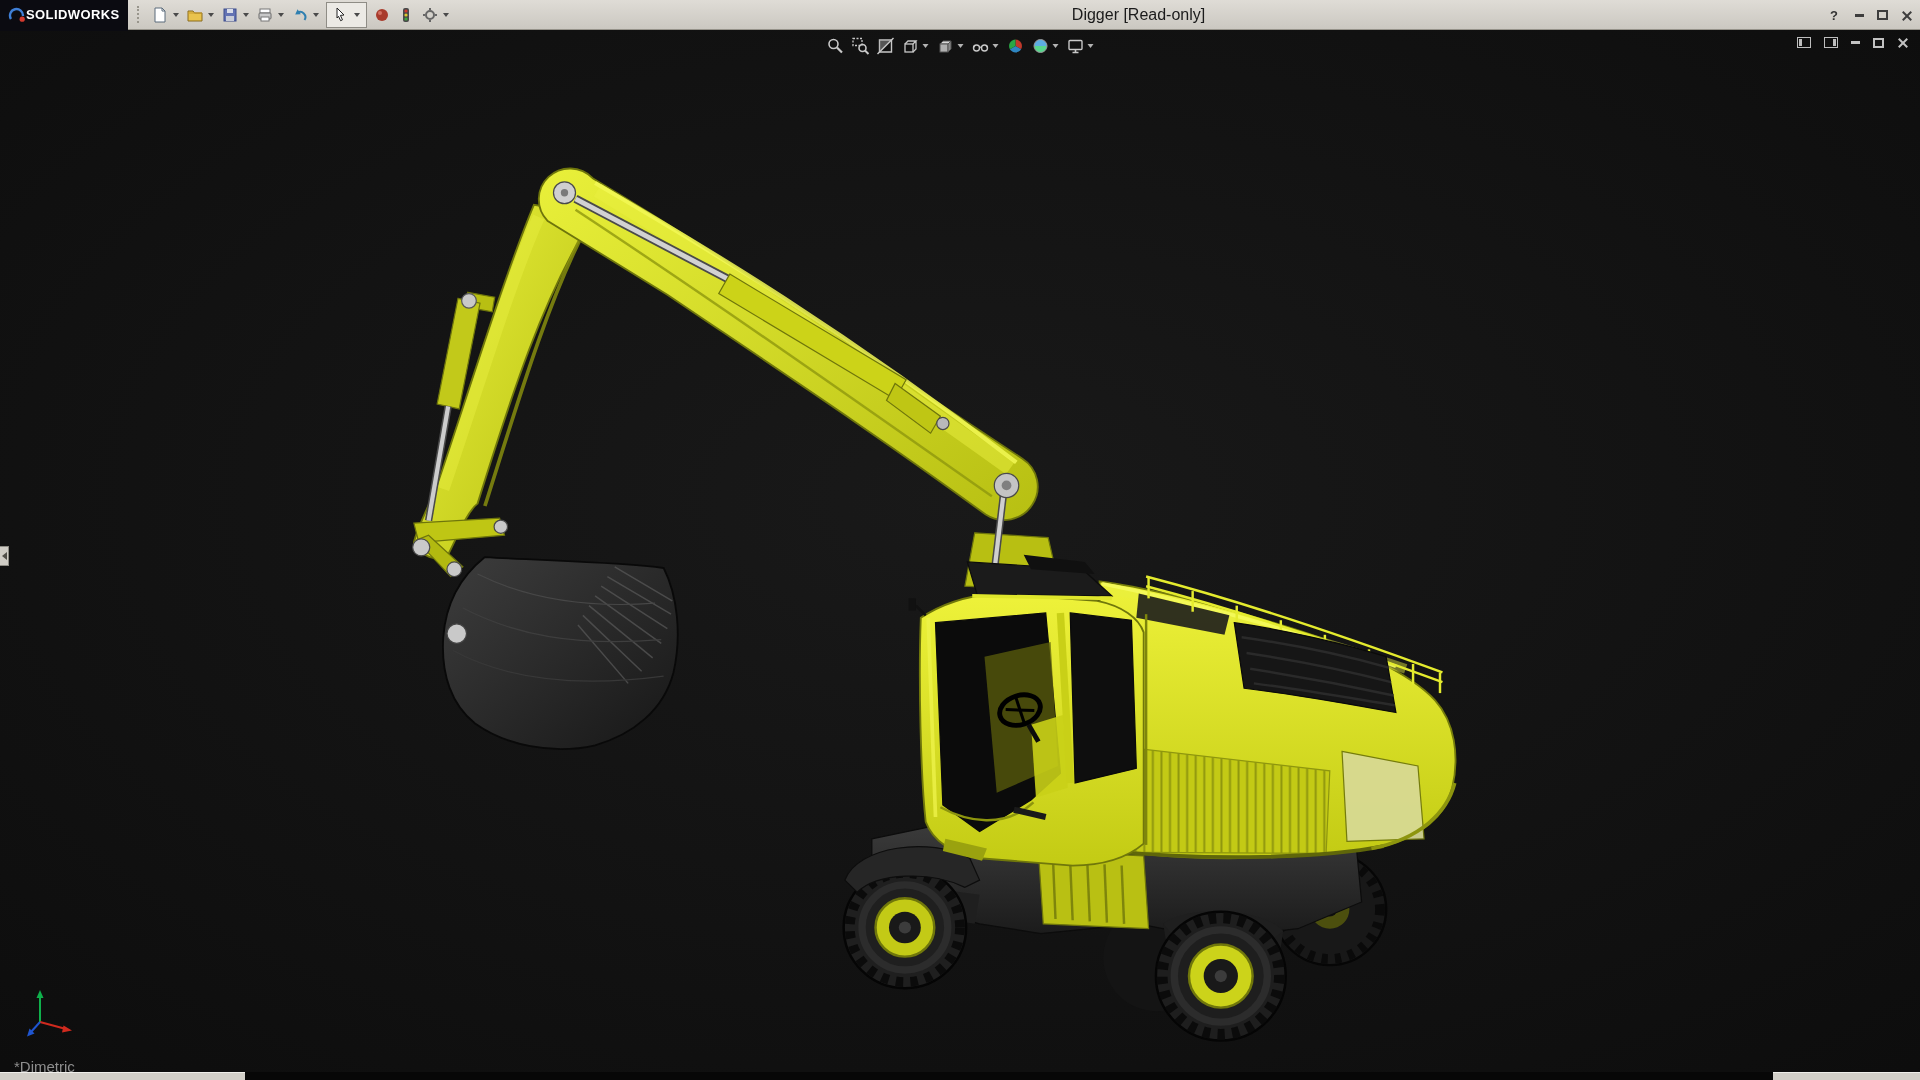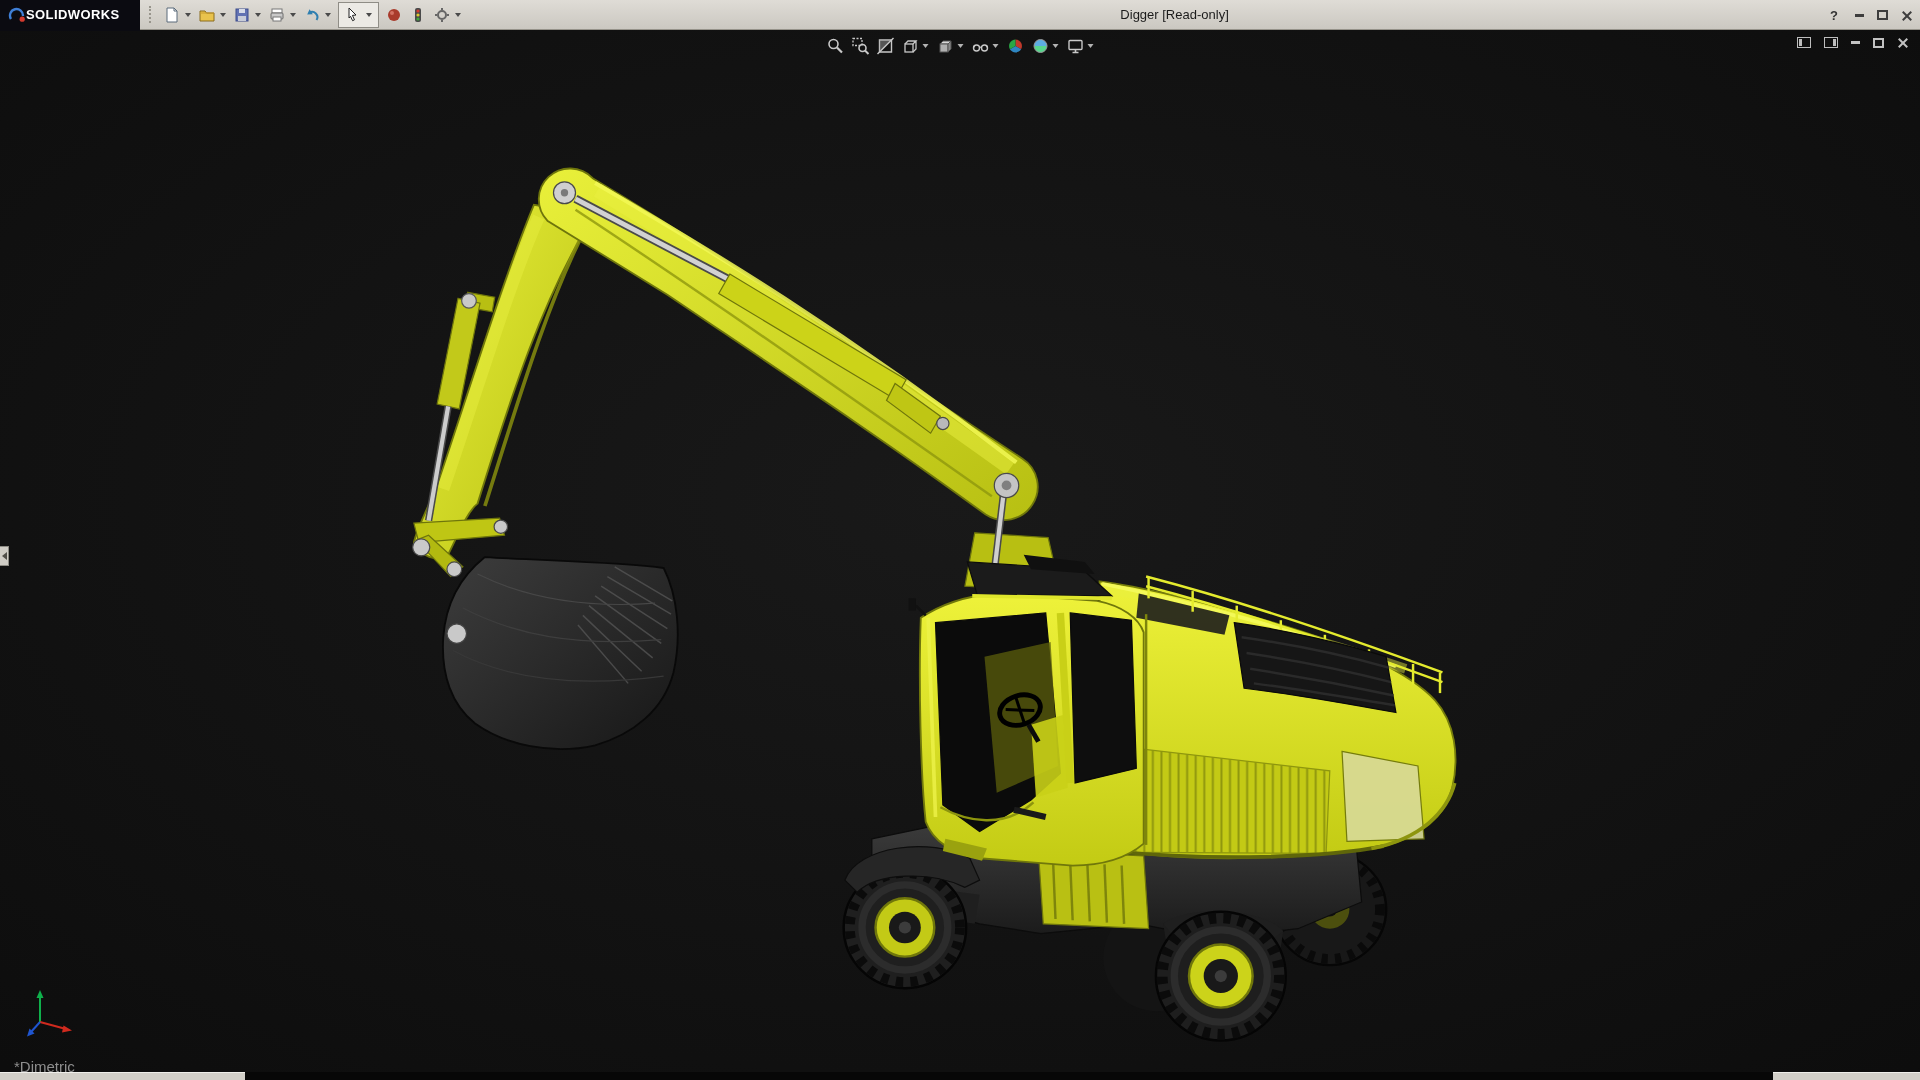--- a/index.html
+++ b/index.html
@@ -4,30 +4,30 @@
 <style>
   * { margin:0; padding:0; box-sizing:border-box; }
   html,body { width:1920px; height:1080px; overflow:hidden; background:#000; }
   body { font-family:"Liberation Sans","DejaVu Sans",sans-serif; }
   .screen { position:absolute; inset:0; width:1920px; height:1080px; }
 
   
   .titlebar { position:absolute; top:0; left:0; right:0; height:30px;
     background:linear-gradient(180deg,#dfdcd6 0%,#cbc8c1 100%);
     border-bottom:1px solid #96938a; display:flex; align-items:center; z-index:10; }
-  .brand { height:100%; width:140px; background:#0b0b11; display:flex; align-items:center; gap:0; padding:16px 8px; flex:0 0 auto; }
+  .brand { height:100%; width:128px; background:#0b0b11; display:flex; align-items:center; gap:0; padding:16px 8px; flex:0 0 auto; }
   .brand-text { color:#ffffff; font-size:13px; font-weight:bold; letter-spacing:.4px; }
   .tb-handle { width:4px; height:17px; border-left:2px dotted #98958c; margin:0 7px 0 9px; }
   .toolbar-main { display:flex; align-items:center; }
   .tb-btn { width:24px; height:24px; display:flex; align-items:center; justify-content:center; }
   .tb-dd { width:0; height:0; border-left:3.5px solid transparent; border-right:3.5px solid transparent;
     border-top:4px solid #4a4a4a; margin:0 4px 0 1px; }
   .tb-combo { display:flex; align-items:center; border:1px solid #8f8d86; background:#eceae5; height:26px; padding:0 2px; margin:0 3px; }
   .window-title { position:absolute; left:59.3%; transform:translateX(-50%); top:0; height:23px;
-    line-height:30px; font-size:13px; color:#1b1b1b; white-space:nowrap;margin-left:36px; }
+    line-height:30px; font-size:16px; color:#1b1b1b; white-space:nowrap; }
   .win-controls { position:absolute; right:8px; top:0; height:30px; display:flex; align-items:center; gap:13px; }
   .help-btn { font-size:13px; font-weight:bold; color:#333; padding:0 4px; }
   .glyph-min { width:9px; height:3px; background:#3d3d3d; }
   .glyph-restore { position:relative; width:11px; height:10px; }
   .glyph-restore::before { content:""; position:absolute; right:0; top:0; width:7px; height:6px; border:2px solid #3d3d3d; }
   .glyph-restore::after { content:""; position:absolute; left:0; bottom:0; width:7px; height:6px; border:2px solid #3d3d3d; background:#d5d2cb; }
   .glyph-close { position:relative; width:11px; height:11px; }
   .glyph-close::before,.glyph-close::after { content:""; position:absolute; left:5px; top:0; width:2px; height:12px; background:#3d3d3d; }
   .glyph-close::before { transform:rotate(45deg); }
   .glyph-close::after  { transform:rotate(-45deg); }

